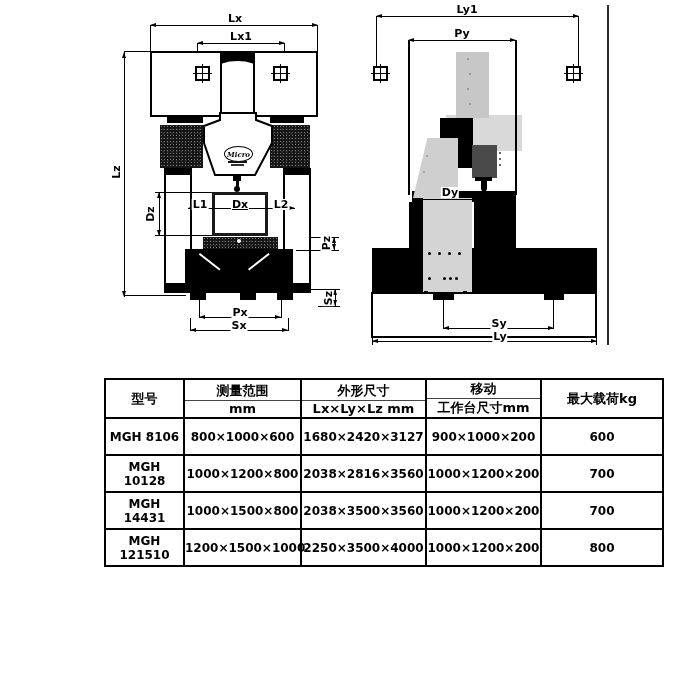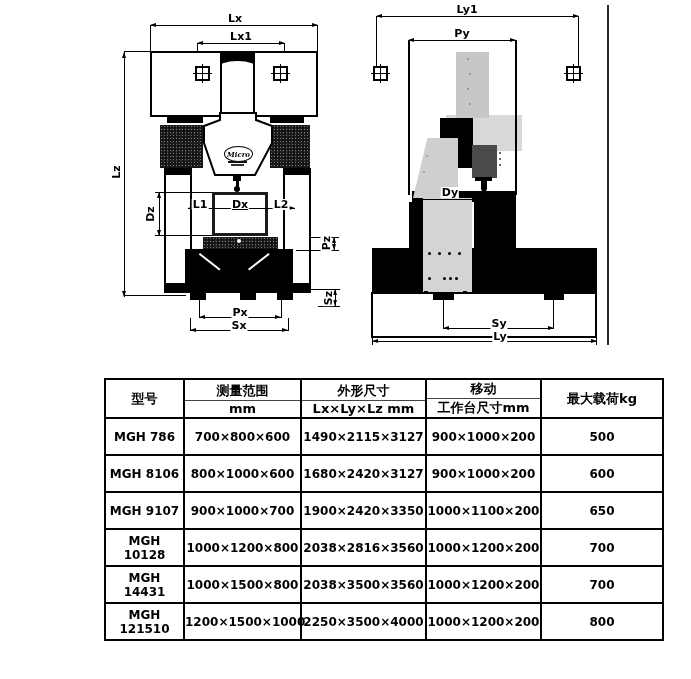--- a/index.html
+++ b/index.html
@@ -225,39 +225,25 @@
           </td>
         <td>
             <div class="h2">
           <div class="ht">移动</div>
           <div class="hb">工作台尺寸mm</div>
             </div>
           </td>
         <td style="font-size:13px;">最大载荷kg</td>
       </tr>
       <tr style="height:37px;">
-        <td>MGH 786</td>
-        <td>700×800×600</td>
-        <td>1490×2115×3127</td>
-        <td>900×1000×200</td>
-        <td>500</td>
-      </tr>
-      <tr style="height:37px;">
         <td>MGH 8106</td>
         <td>800×1000×600</td>
         <td>1680×2420×3127</td>
         <td>900×1000×200</td>
         <td>600</td>
-      </tr>
-      <tr style="height:37px;">
-        <td>MGH 9107</td>
-        <td>900×1000×700</td>
-        <td>1900×2420×3350</td>
-        <td>1000×1100×200</td>
-        <td>650</td>
       </tr>
       <tr style="height:37px;padding-left:34px;">
         <td>MGH 10128</td>
         <td>1000×1200×800</td>
         <td>2038×2816×3560</td>
         <td>1000×1200×200</td>
         <td>700</td>
       </tr>
       <tr style="height:37px;">
         <td>MGH 14431</td>

